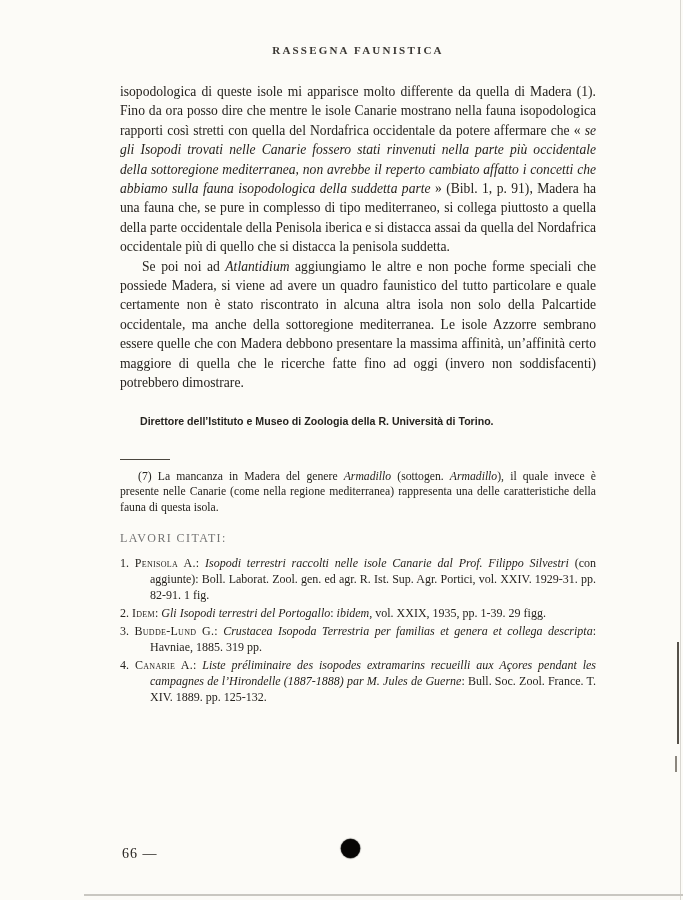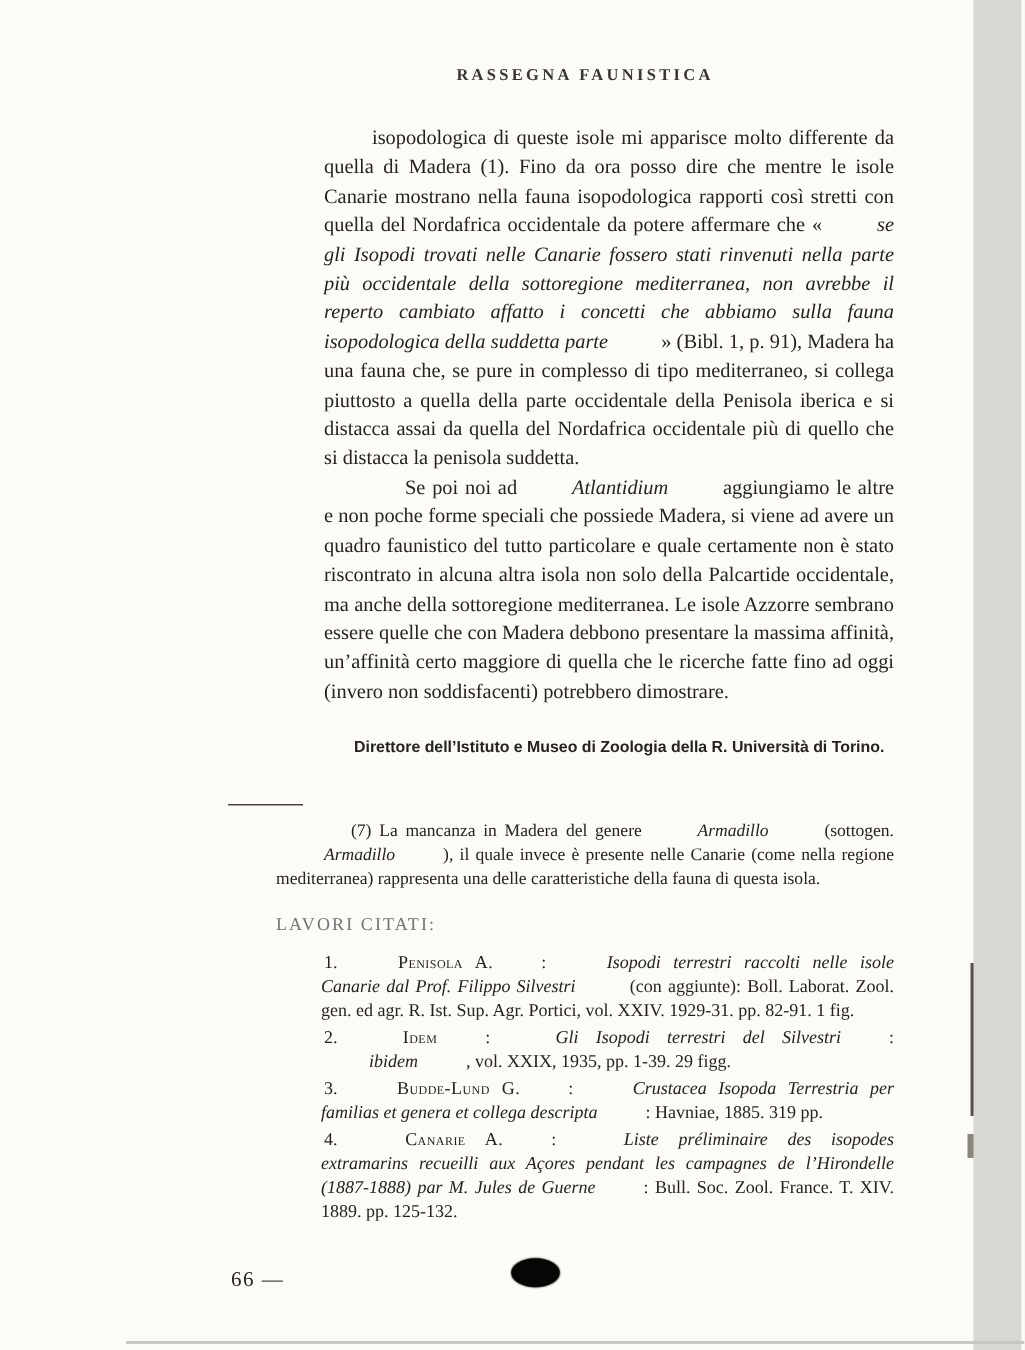--- a/index.html
+++ b/index.html
@@ -1,15 +1,15 @@
 <!DOCTYPE html>
 <html><head>
 <meta charset="utf-8">
 <style>
-  * { box-sizing: border-box; padding-left: 32px; }
+  * { box-sizing: border-box; }
   html, body { margin: 0; padding: 0; }
   body {
     width: 683px; height: 900px;
     background: #e9e8e4;
     font-family: "Liberation Serif", serif;
   }
   .page {
     position: relative;
     width: 683px; height: 900px;
     background: #fcfbf7;
@@ -136,21 +136,21 @@
     </div>
 
     <div class="footnote-rule"></div>
 
     <p class="footnote"><span>(7) La mancanza in Madera del genere </span><span class="seg-i">Armadillo</span><span> (sottogen. </span><span class="seg-i">Armadillo</span><span>), il quale invece è presente nelle Canarie (come nella regione mediterranea) rappresenta una delle caratteristiche della fauna di questa isola.</span></p>
 
     <div class="refs-heading">LAVORI CITATI:</div>
 
     <div class="refs">
       <p class="ref"><span>1. </span><span class="seg-sc">Penisola A.</span><span>: </span><span class="seg-i">Isopodi terrestri raccolti nelle isole Canarie dal Prof. Filippo Silvestri</span><span> (con aggiunte): Boll. Laborat. Zool. gen. ed agr. R. Ist. Sup. Agr. Portici, vol. XXIV. 1929-31. pp. 82-91. 1 fig.</span></p>
-      <p class="ref"><span>2. </span><span class="seg-sc">Idem</span><span>: </span><span class="seg-i">Gli Isopodi terrestri del Silvestri</span><span>: </span><span class="seg-i">ibidem</span><span>, vol. XXIX, 1935, pp. 1-39. 29 figg.</span></p>
+      <p class="ref"><span>2. </span><span class="seg-sc">Idem</span><span>: </span><span class="seg-i">Gli Isopodi terrestri del Portogallo</span><span>: </span><span class="seg-i">ibidem</span><span>, vol. XXIX, 1935, pp. 1-39. 29 figg.</span></p>
       <p class="ref"><span>3. </span><span class="seg-sc">Budde-Lund G.</span><span>: </span><span class="seg-i">Crustacea Isopoda Terrestria per familias et genera et collega descripta</span><span>: Havniae, 1885. 319 pp.</span></p>
       <p class="ref"><span>4. </span><span class="seg-sc">Canarie A.</span><span>: </span><span class="seg-i">Liste préliminaire des isopodes extramarins recueilli aux Açores pendant les campagnes de l’Hirondelle (1887-1888) par M. Jules de Guerne</span><span>: Bull. Soc. Zool. France. T. XIV. 1889. pp. 125-132.</span></p>
     </div>
 
   </div>
 
   <div class="page-number">66 —</div>
 
   <div class="ink-dot"></div>
 

